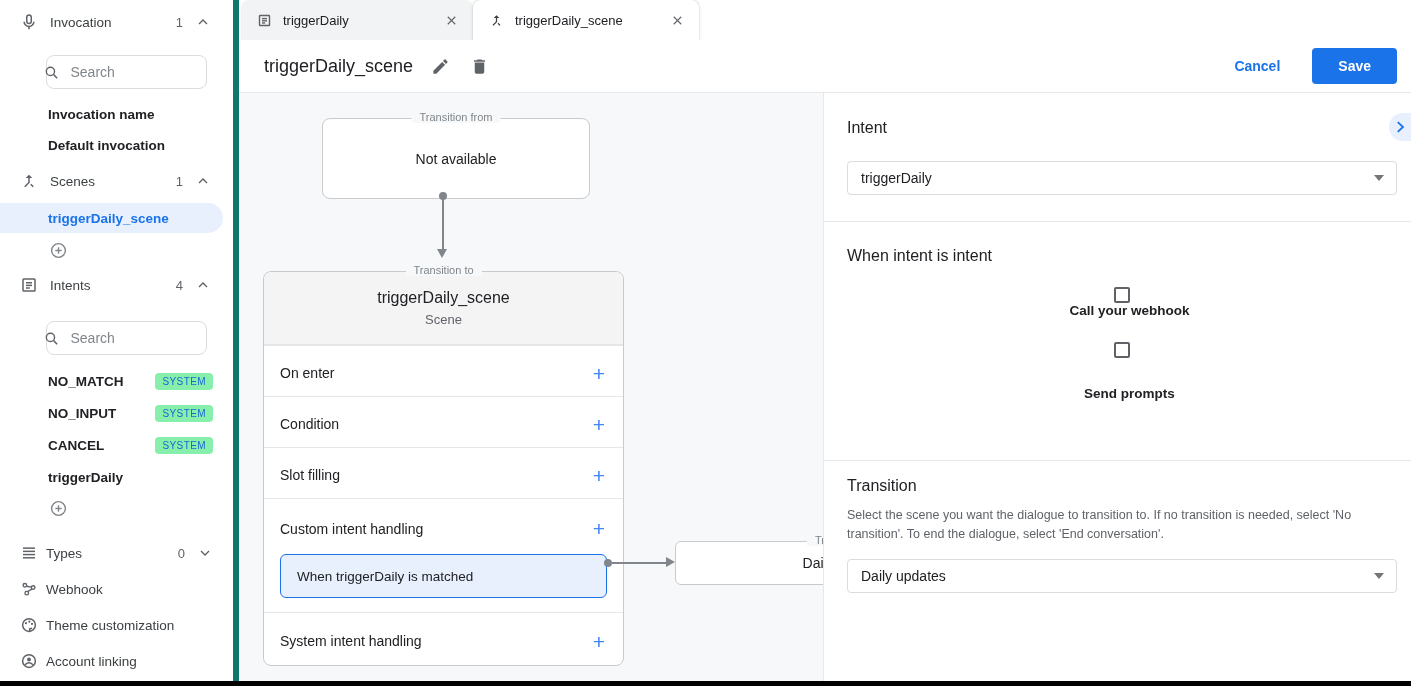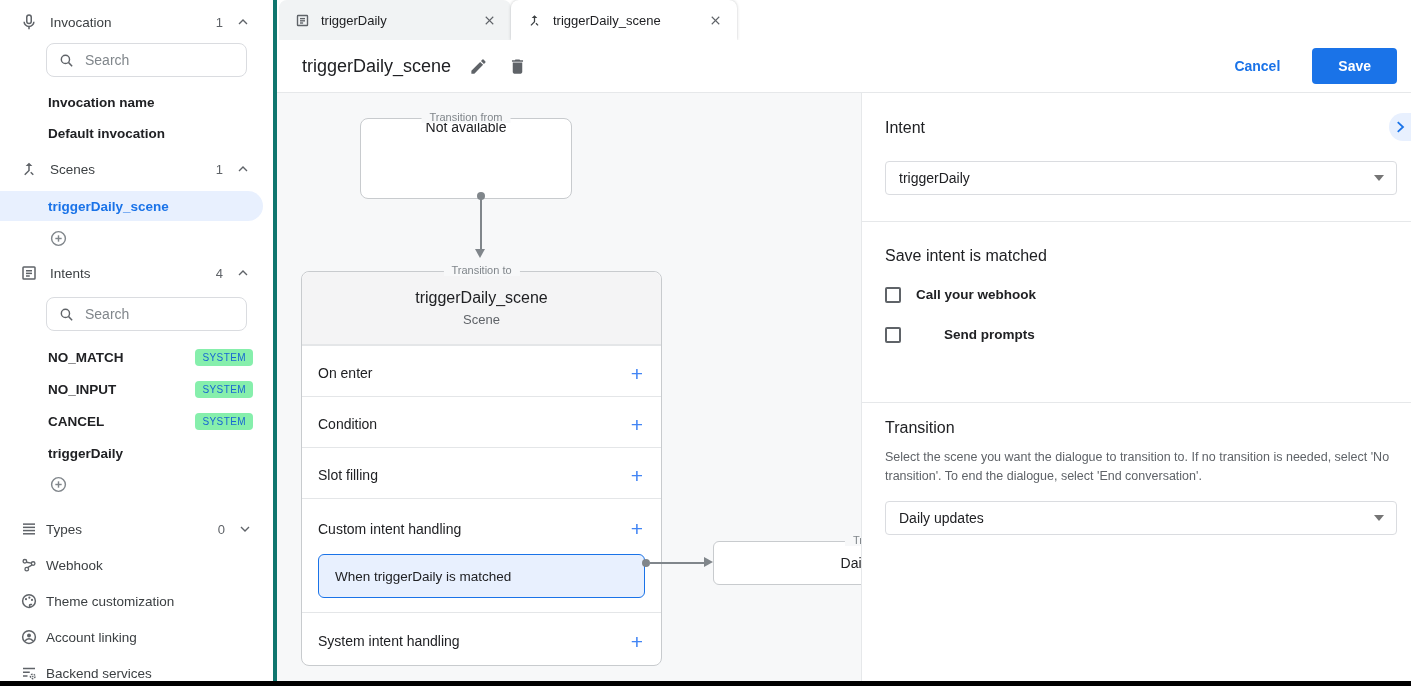--- a/index.html
+++ b/index.html
@@ -4,28 +4,28 @@
 <style>
   * { margin:0; padding:0; box-sizing:border-box; }
   html,body { width:1411px; height:686px; overflow:hidden; }
   body { font-family:"Liberation Sans", sans-serif; background:#fff; color:#202124; position:relative; }
 
   
   .app { display:flex; width:1411px; height:681px; }
   .bottom-bar { position:absolute; left:0; bottom:0; width:1411px; height:5px; background:#000; }
 
   
-  .sidebar { width:277px; height:681px; background:#fff; border-right:4px solid #0f766e; flex:none; padding-top:5px; overflow:hidden; }
+  .sidebar { width:239px; height:681px; background:#fff; border-right:6px solid #0f766e; flex:none; padding-top:5px; overflow:hidden; }
   .side-header { height:34px; display:flex; align-items:center; padding:0 22px 0 20px; cursor:pointer; }
   .side-header.tall { height:40px; }
   .side-header .lbl { font-size:13.5px; color:#3c4043; margin-left:12px; }
   .side-header .count { margin-left:auto; font-size:13px; color:#5f6368; }
   .side-header .chev { margin-left:12px; display:flex; }
   .icon24 { width:18px; height:18px; flex:none; display:flex; align-items:center; justify-content:center; }
-  .side-search { margin:4px 26px 10px 46px; height:33px; border:1px solid #dadce0; border-radius:8px; display:flex; align-items:center; padding:16px 10px; background:#fff; }
+  .side-search { margin:16px 26px 10px 46px; height:33px; border:1px solid #dadce0; border-radius:8px; display:flex; align-items:center; padding:16px 10px; background:#fff;justify-content:center; }
   .side-search input { border:none; outline:none; font-size:14px; color:#202124; margin-left:10px; width:140px; font-family:inherit; background:transparent; }
   .side-search input::placeholder { color:#80868b; }
   .side-item { height:31px; display:flex; align-items:center; padding:0 20px 0 48px; font-size:13.5px; font-weight:700; color:#202124; cursor:pointer; }
   .side-item.h32 { height:32px; }
   .side-item.selected { background:#e8f0fe; color:#1a73e8; border-radius:0 16px 16px 0; margin-right:10px; padding-right:10px; height:30px; margin-top:2px; margin-bottom:2px; }
   .badge { margin-left:auto; background:#86efac; color:#1967d2; font-size:10px; font-weight:400; letter-spacing:.4px; padding:3px 7px; border-radius:4px; }
   .badge:empty { display:none; }
   .side-plus { height:30px; display:flex; align-items:center; padding-left:49px; cursor:pointer; }
   .side-menu-item { height:36px; display:flex; align-items:center; padding:0 20px; cursor:pointer; }
   .side-menu-item .lbl { font-size:13.5px; color:#3c4043; margin-left:8px; }
@@ -47,21 +47,21 @@
   .tb-right { margin-left:auto; display:flex; align-items:center; }
   .cancel-link { color:#1a73e8; font-size:14px; font-weight:600; cursor:pointer; margin-right:32px; }
   .save-btn { background:#1a73e8; color:#fff; font-size:14px; font-weight:600; border:none; border-radius:4px; height:36px; padding:0 26px; cursor:pointer; font-family:inherit; }
 
   .content { flex:1; display:flex; min-height:0; }
 
   
   .canvas { width:584px; flex:none; background:#f7f8f9; position:relative; overflow:hidden; }
   .node { position:absolute; background:#fff; border:1px solid #c8cbce; border-radius:8px; }
   .node-legend { position:absolute; top:-8px; left:50%; transform:translateX(-50%); background:#f7f8f9; padding:0 8px; font-size:11px; color:#80868b; white-space:nowrap; }
-  .tf-box { left:83px; top:25px; width:212px; height:81px; display:flex; align-items:flex-start; justify-content:center; font-size:14px; color:#202124; }
+  .tf-box { left:83px; top:25px; width:268px; height:81px; display:flex; align-items:center; justify-content:center; font-size:14px; color:#202124; }
   .target-box { left:436px; top:448px; width:340px; height:44px; border-radius:6px; display:flex; align-items:center; justify-content:center; font-size:14px; color:#202124; }
   .conn-dot { position:absolute; width:8px; height:8px; border-radius:50%; background:#80868b; }
   .conn-line-v { position:absolute; width:2px; background:#80868b; }
   .conn-line-h { position:absolute; height:2px; background:#80868b; }
   .arrow-down { position:absolute; width:0; height:0; border-left:5.5px solid transparent; border-right:5.5px solid transparent; border-top:9px solid #80868b; }
   .arrow-right { position:absolute; width:0; height:0; border-top:5.5px solid transparent; border-bottom:5.5px solid transparent; border-left:9px solid #80868b; }
 
   .scene-card { position:absolute; left:24px; top:178px; width:361px; background:#fff; border:1px solid #c8cbce; border-radius:8px; }
   .scene-head { height:73px; background:#f4f4f5; border-bottom:1px solid #e4e6e8; border-radius:8px 8px 0 0; display:flex; flex-direction:column; align-items:center; justify-content:center; }
   .scene-head .sc-title { font-size:16px; color:#202124; }
@@ -79,21 +79,21 @@
   .p-inner { padding:0 14px 0 23px; }
   .p-heading { font-size:16px; font-weight:400; color:#202124; }
   .h1 { margin-top:26px; }
   .h2 { margin-top:25px; }
   .h3 { margin-top:16px; }
   .p-select { margin-top:24px; height:34px; border:1px solid #dadce0; border-radius:4px; display:flex; align-items:center; justify-content:space-between; padding:0 12px 0 13px; font-size:14px; color:#202124; cursor:pointer; background:#fff; }
   .p-select.second { margin-top:15px; }
   .caret { width:0; height:0; border-left:5px solid transparent; border-right:5px solid transparent; border-top:6px solid #757575; }
   .p-divider { margin-top:26px; height:1px; background:#e6e8ea; }
   .p-divider.d2 { margin-top:59px; }
-  .cb-row { display:flex; margin-top:22px; cursor:pointer; }
+  .cb-row { display:flex; align-items:center; margin-top:22px; cursor:pointer;flex-direction:column; }
   .cb-row.second { margin-top:24px;gap:28px; }
   .checkbox { width:16px; height:16px; border:2px solid #5f6368; border-radius:2px; background:#fff; flex:none; }
   .cb-label { margin-left:15px; font-size:13.5px; font-weight:700; color:#202124; }
   .p-desc { margin-top:11px; font-size:12.5px; color:#5f6368; line-height:1.5; max-width:505px; }
 </style>
 </head>
 <body>
 
 <div class="app">
 
@@ -397,21 +397,21 @@
           <div class="p-heading h1">Intent</div>
           <div class="p-select">
             <span>triggerDaily</span>
             <span class="caret"></span>
           </div>
         </div>
 
         <div class="p-divider"></div>
 
         <div class="p-inner">
-          <div class="p-heading h2">Save intent is matched</div>
+          <div class="p-heading h2">When intent is intent</div>
           <div class="cb-row">
             <span class="checkbox"></span>
             <span class="cb-label">Call your webhook</span>
           </div>
           <div class="cb-row second">
             <span class="checkbox"></span>
             <span class="cb-label">Send prompts</span>
           </div>
         </div>
 

